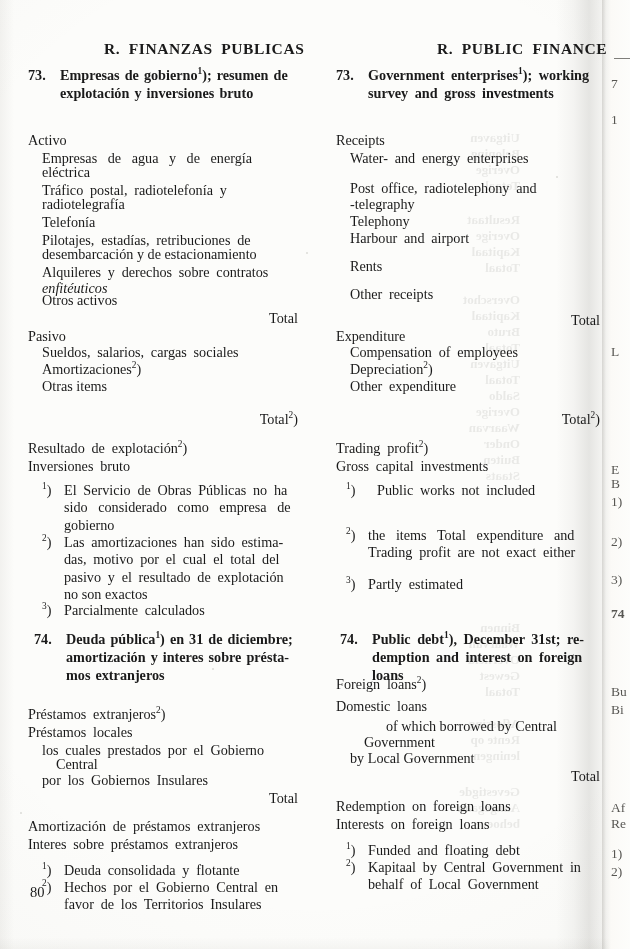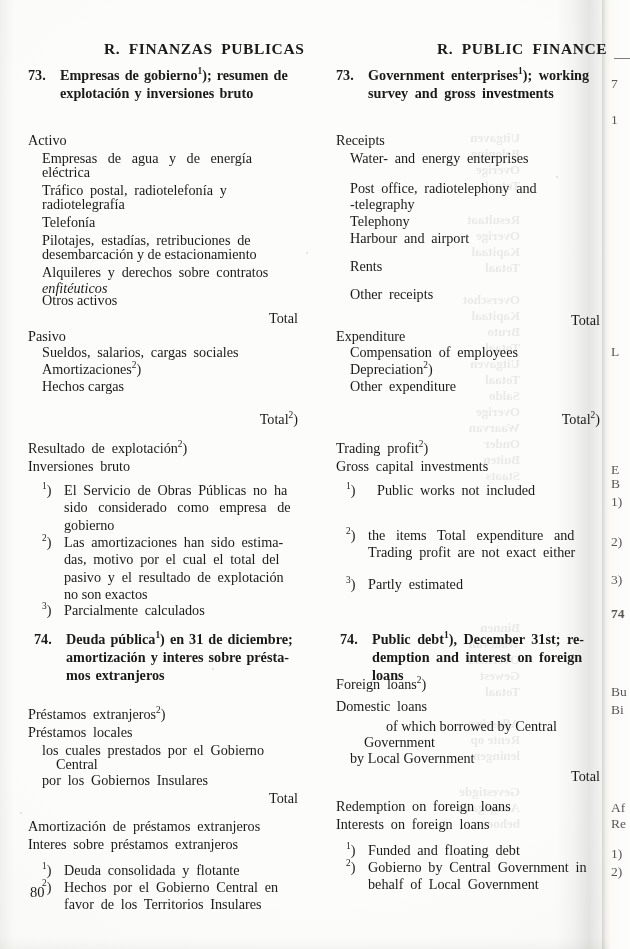--- a/index.html
+++ b/index.html
@@ -277,21 +277,21 @@
       <div class="line" style="left:14px; top:280px;font-style:italic;">enfitéuticos</div>
       <div class="line" style="left:14px; top:292px;">Otros activos</div>
 
       <div class="line right" style="left:0; top:310px; width:270px;">Total</div>
 
       <div class="line" style="left:0; top:328px;">Pasivo</div>
       <div class="line j" style="left:14px; top:344px;">Sueldos, salarios, cargas sociales</div>
       <div class="line" style="left:14px; top:361px;">
         <span>Amortizaciones</span><sup>2</sup><span>)</span>
       </div>
-      <div class="line" style="left:14px; top:378px;">Hechos cargas</div>
+      <div class="line" style="left:14px; top:378px;">Otras items</div>
 
       <div class="line right" style="left:0; top:411px; width:270px;">
         <span>Total</span><sup>2</sup><span>)</span>
       </div>
 
       <div class="line j" style="left:0; top:440px;">
         <span>Resultado de explotación</span><sup>2</sup><span>)</span>
       </div>
       <div class="line j" style="left:0; top:458px;">Inversiones bruto</div>
 
@@ -442,21 +442,21 @@
 
       <div class="fn" style="left:10px; top:842px; width:256px;">
         <span class="mk"><sup>1</sup><span>)</span></span>
         <span class="ftext">
           <span class="line j" style="position:static;display:block;">Funded and floating debt</span>
         </span>
       </div>
       <div class="fn" style="left:10px; top:859px; width:262px;">
         <span class="mk"><sup>2</sup><span>)</span></span>
         <span class="ftext">
-          <span class="line j" style="position:static;display:block;">Gobierno by Central Government in</span>
+          <span class="line j" style="position:static;display:block;">Kapitaal by Central Government in</span>
           <span class="line j" style="position:static;display:block;">behalf of Local Government</span>
         </span>
       </div>
 
     </div>
 
     <div id="folio">80</div>
 
   </div>
 </div>

